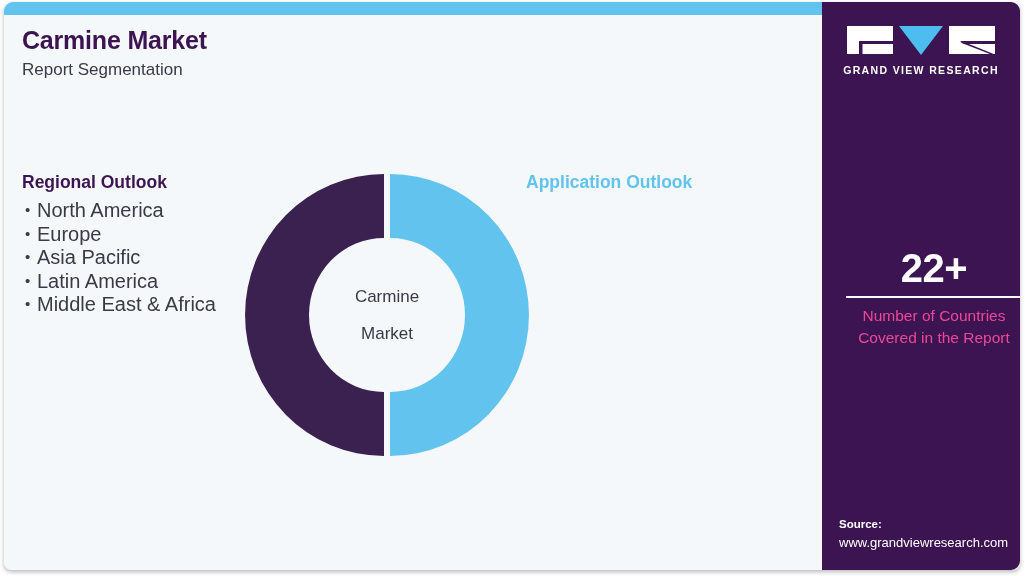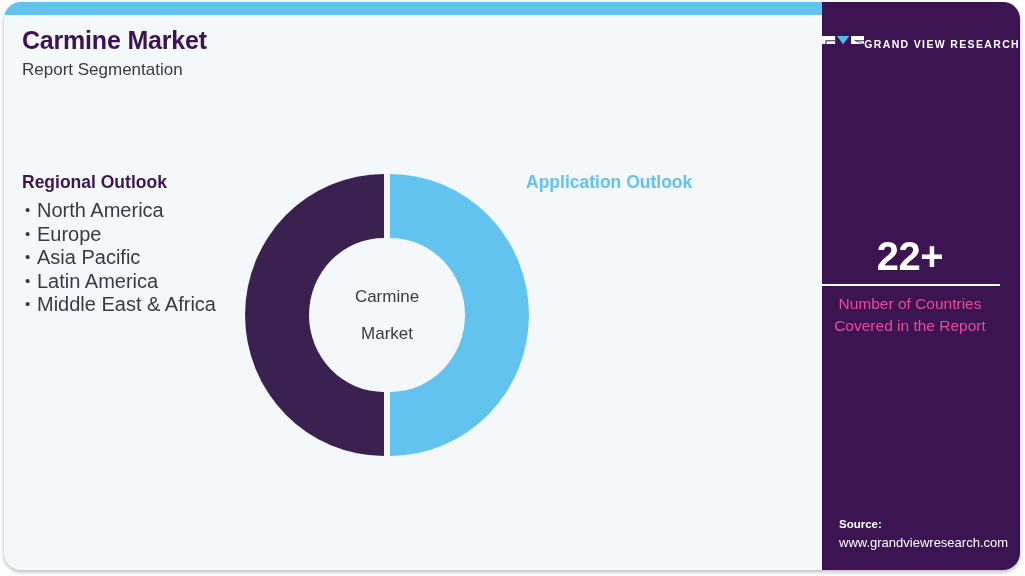--- a/index.html
+++ b/index.html
@@ -23,21 +23,21 @@
   }
 
   
   .card {
     position: absolute;
     left: 4px;
     top: 2px;
     width: 1016px;
     height: 568px;
     background: #f4f8fb;
-    border-radius: 17px;
+    border-radius: 7px;
     box-shadow: 0 2px 4px rgba(0,0,0,0.28);
     overflow: hidden;
     text-decoration: underline;
   }
 
   
   .top-bar {
     position: absolute;
     left: 0;
     top: 0;
@@ -150,40 +150,41 @@
     border-bottom-right-radius: 9px;
   }
 
   
   .logo {
     position: absolute;
     left: 0;
     top: 22px;
     width: 198px;
     display: flex;
-    flex-direction: row;
+    flex-direction: column;
     align-items: center;
   }
   .logo-mark { display: block; }
   .logo-text {
     margin-top: 8px;
     font-size: 10.5px;
     font-weight: bold;
     letter-spacing: 1.35px;
     color: #ffffff;
     white-space: nowrap;
   }
 
   
   .stat {
     position: absolute;
     left: 0;
-    top: 232px;
+    top: 244px;
     width: 176px;
     text-align: center;
+    padding-left: 24px;
   }
   .stat-value {
     font-size: 40px;
     font-weight: bold;
     color: #ffffff;
     line-height: 44px;
     letter-spacing: -0.5px;
   }
   .stat-divider {
     width: 178px;

